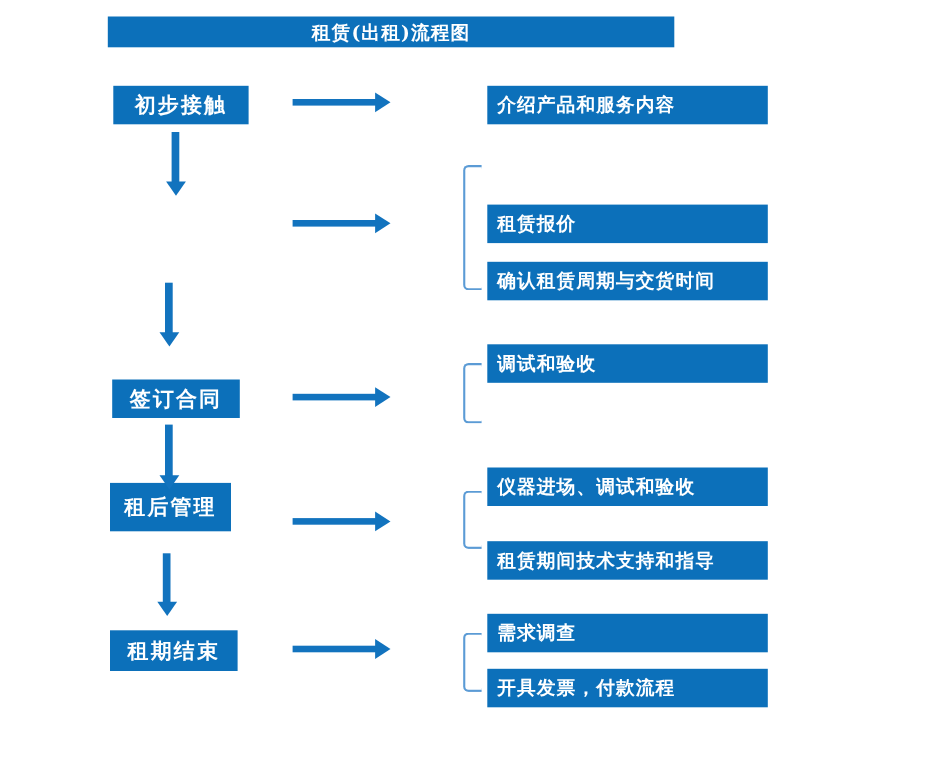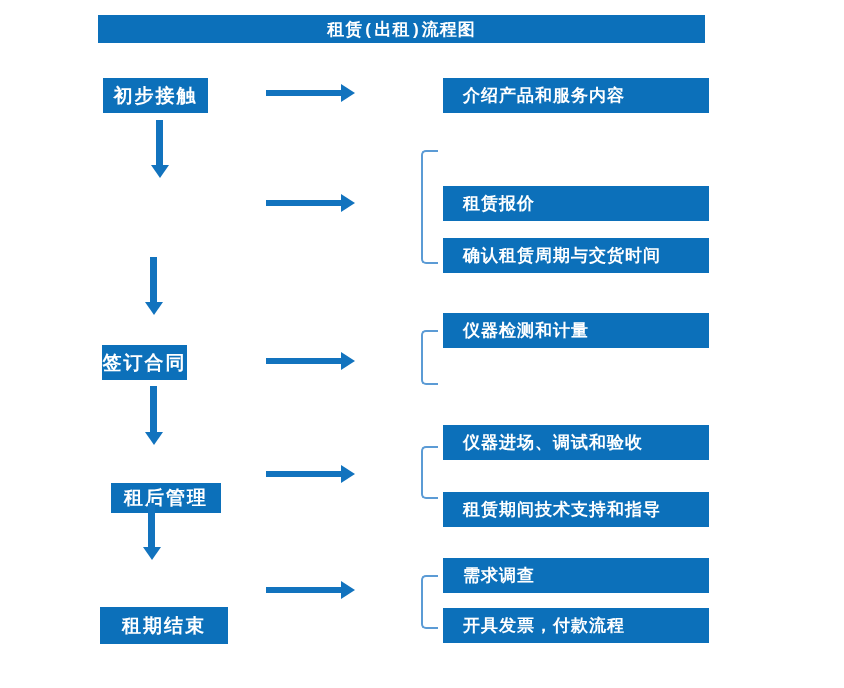--- a/index.html
+++ b/index.html
@@ -7,48 +7,47 @@
     position: relative;
     width: 844px;
     height: 688px;
     background: #ffffff;
     overflow: hidden;
     font-family: "DejaVu Serif", "Liberation Serif", serif;
   }
   .title-bar {
     position: absolute;
     left: 98px; top: 15px;
-    width: 607px; height: 28px;
+    width: 515px; height: 28px;
     background: var(--box-blue, #0C70BA);
     color: #fff;
     font-size: 17px;
     font-weight: bold;
     display: flex;
     align-items: center;
     justify-content: center;
     letter-spacing: 1px;
-    font-family: Liberation Mono, monospace;
   }
   .step {
     position: absolute;
     background: var(--box-blue, #0C70BA);
     color: #fff;
     font-size: 19px;
     font-weight: bold;
     display: flex;
     align-items: center;
     justify-content: center;
     letter-spacing: 2px;
   }
   .target {
     position: absolute;
     left: 443px;
     width: 246px;
     height: 35px;
-    padding-left: 20px;
+    padding-left: 9px;
     background: var(--box-blue, #0C70BA);
     color: #fff;
     font-size: 17px;
     font-weight: bold;
     display: flex;
     align-items: center;
     letter-spacing: 1px;
   }
   .hshaft {
     position: absolute;
@@ -87,24 +86,24 @@
     border-radius: 5px 0 0 5px;
   }
 </style>
 </head>
 <body>
 
 <div class="stage">
 
   <div class="title-bar">租赁(出租)流程图</div>
 
-  <div class="step" style="left:103px;top:78px;width:105px;height:35px;">初步接触</div>
-  <div class="step" style="left:102px;top:345px;width:85px;height:35px;">签订合同</div>
-  <div class="step" style="left:100px;top:483px;width:110px;height:30px;margin-left:11px;">租后管理</div>
-  <div class="step" style="left:100px;top:607px;width:128px;height:37px;">租期结束</div>
+  <div class="step" style="left:103px;top:78px;width:123px;height:35px;">初步接触</div>
+  <div class="step" style="left:102px;top:345px;width:116px;height:35px;">签订合同</div>
+  <div class="step" style="left:100px;top:439px;width:110px;height:44px;">租后管理</div>
+  <div class="step" style="left:100px;top:573px;width:116px;height:37px;">租期结束</div>
 
   <div class="vshaft" style="left:156px;top:120px;height:46px;"></div>
   <div class="vhead" style="left:151px;top:165px;"></div>
 
   <div class="vshaft" style="left:150px;top:257px;height:46px;"></div>
   <div class="vhead" style="left:145px;top:302px;"></div>
 
   <div class="vshaft" style="left:150px;top:386px;height:47px;"></div>
   <div class="vhead" style="left:145px;top:432px;"></div>
 
@@ -129,21 +128,21 @@
   <div class="bracket" style="top:150px;height:110px;"></div>
   <div class="bracket" style="top:330px;height:51px;"></div>
   <div class="bracket" style="top:446px;height:49px;"></div>
   <div class="bracket" style="top:575px;height:50px;"></div>
 
   <div class="target" style="top:78px;">介绍产品和服务内容</div>
 
   <div class="target" style="top:238px;">确认租赁周期与交货时间</div>
   <div class="target" style="top:186px;">租赁报价</div>
 
-  <div class="target" style="top:313px;">仪器检测和计量</div>
+  <div class="target" style="top:313px;">调试和验收</div>
 
   <div class="target" style="top:425px;">仪器进场、调试和验收</div>
   <div class="target" style="top:492px;">租赁期间技术支持和指导</div>
 
   <div class="target" style="top:558px;">需求调查</div>
   <div class="target" style="top:608px;">开具发票，付款流程</div>
 
 </div>
 
 </body></html>

